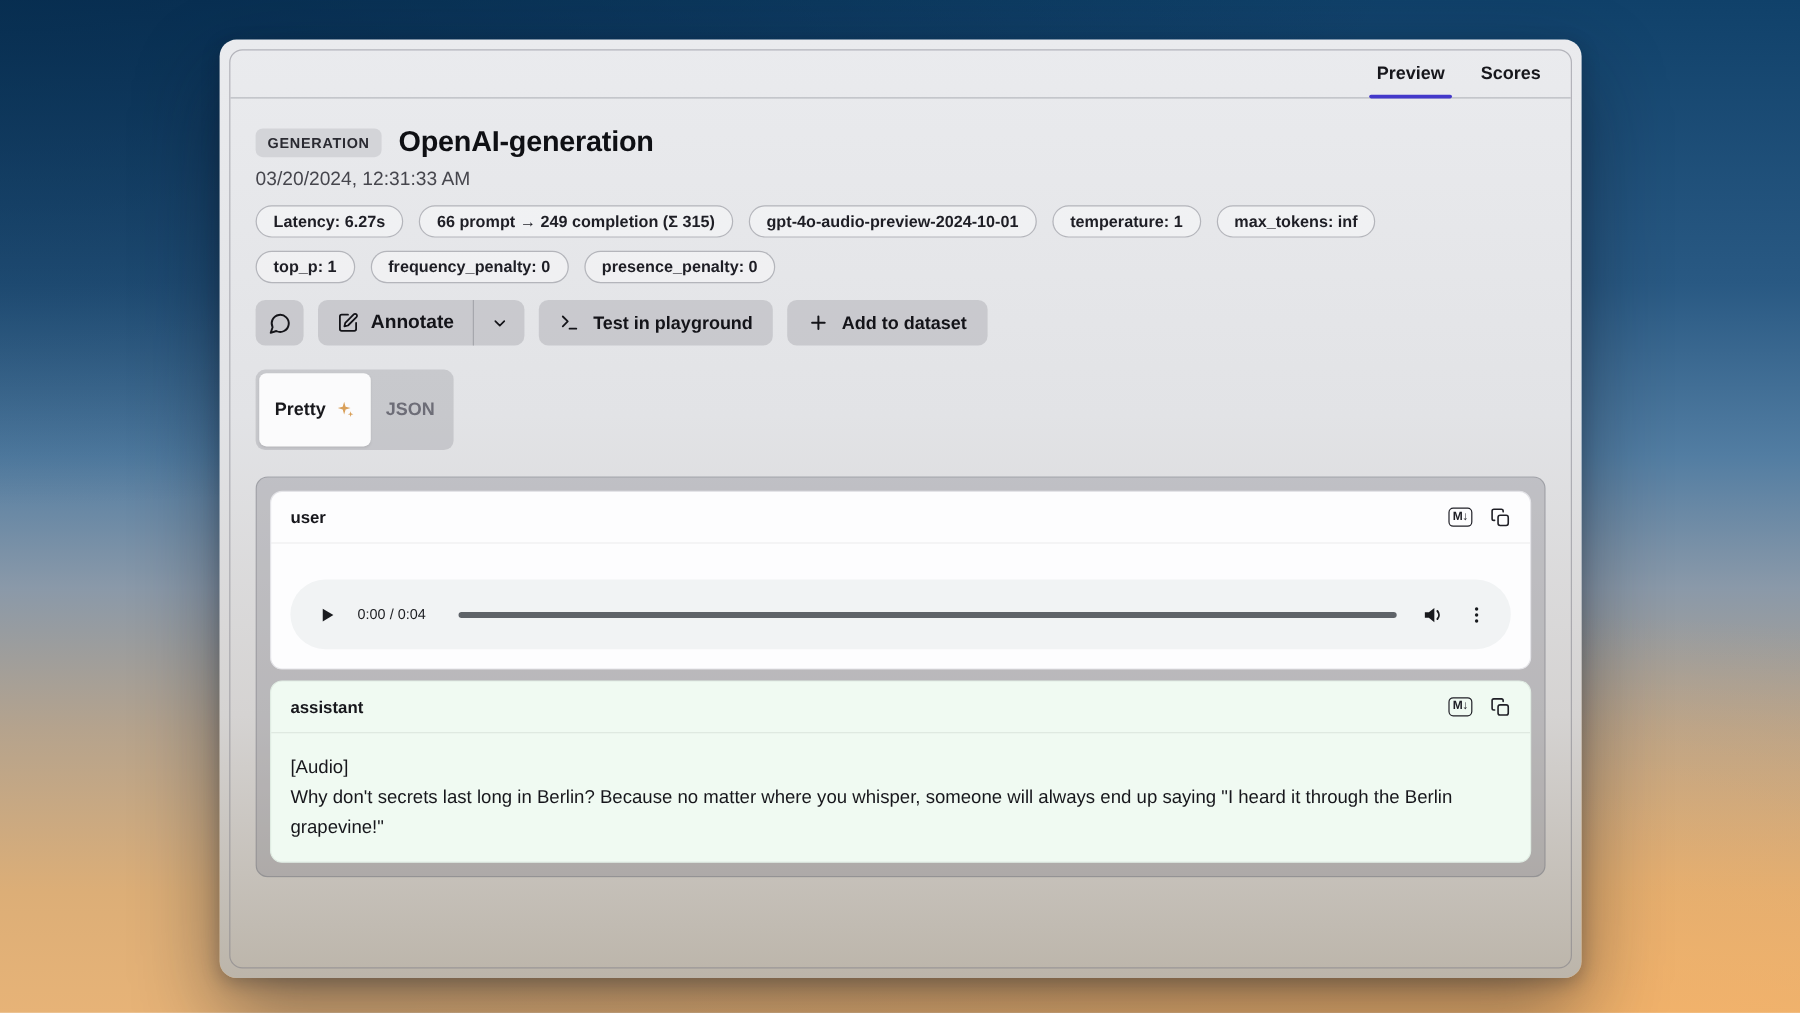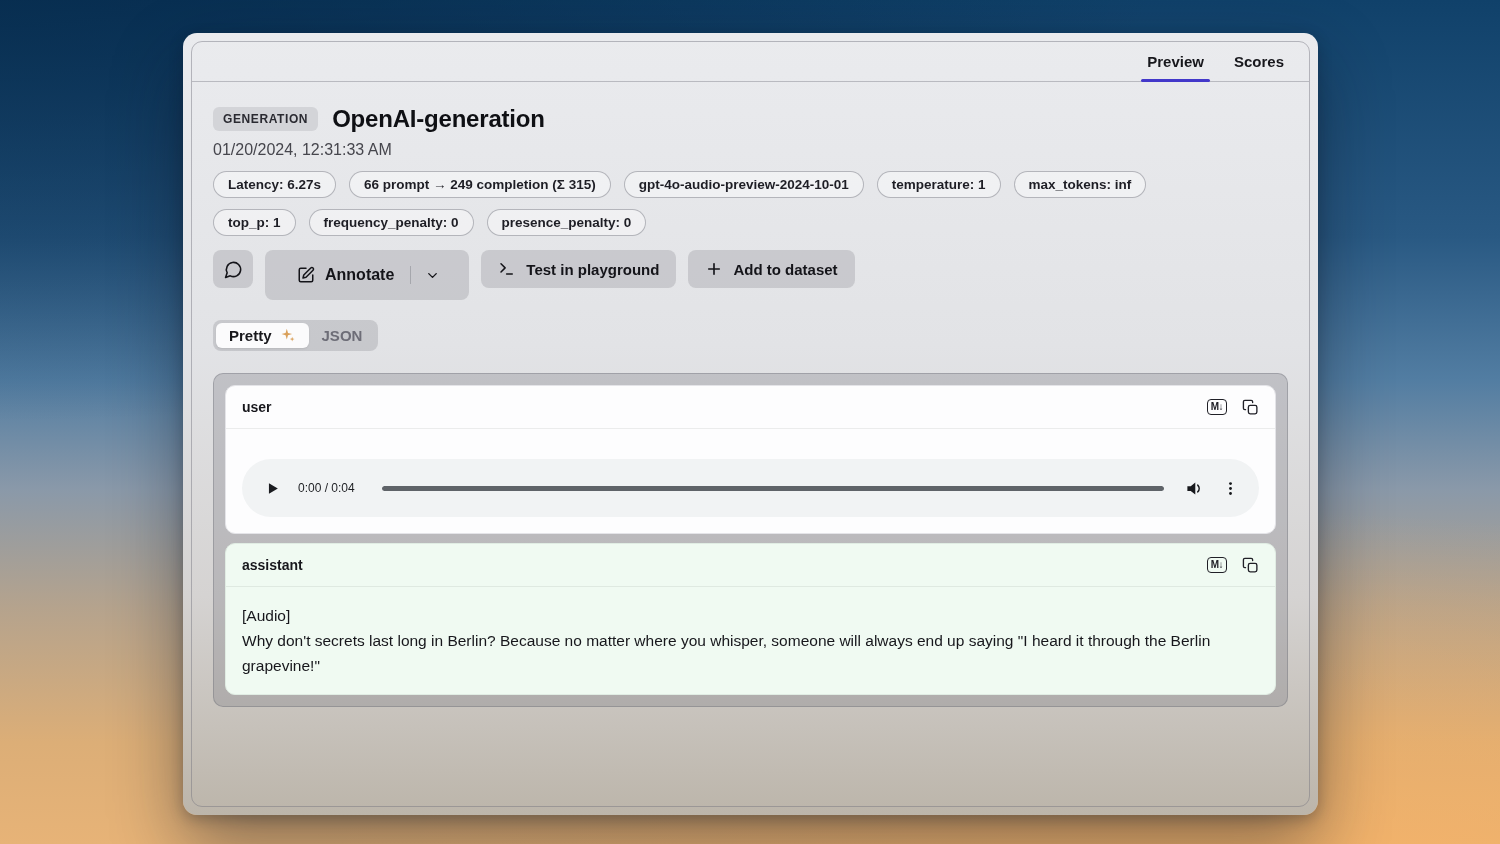--- a/index.html
+++ b/index.html
@@ -53,30 +53,30 @@
   }
 
   .toolbar { margin-top:14px; display:flex; gap:12px; }
   .btn {
     display:inline-flex; align-items:center; gap:10px; height:38px; padding:0 17px;
     background:rgba(122,124,133,0.26); border:none; border-radius:8px;
     font-family:inherit; font-size:15px; font-weight:700; color:#141419; cursor:pointer;
   }
   .btn svg { flex:0 0 auto; }
   .icon-btn { width:40px; padding:0; justify-content:center; }
-  .split { display:flex; align-items:stretch; padding:16px; background:rgba(122,124,133,0.26); border-radius:8px; }
+  .split { display:flex; align-items:stretch; padding:0; background:rgba(122,124,133,0.26); border-radius:8px; }
   .split-main { display:inline-flex; align-items:center; gap:10px; padding:0 16px; background:transparent; border:none; font:inherit; font-weight:700; color:#141419; cursor:pointer; }
   .split-divider { width:1px; background:rgba(100,102,112,0.35); margin:0; }
   .split-chev { width:42px; display:inline-flex; align-items:center; justify-content:center; background:transparent; border:none; color:#141419; cursor:pointer; }
 
   .view-toggle {
     margin-top:20px; display:inline-flex; align-items:center;
     background:rgba(122,124,133,0.26); border-radius:8px; padding:3px;
   }
-  .seg { display:inline-flex; align-items:center; gap:7px; padding:4px 13px; font-size:15px; font-weight:700; border-radius:6px; cursor:pointer; }
+  .seg { display:inline-flex; align-items:center; gap:7px; padding:22px 13px; font-size:15px; font-weight:700; border-radius:6px; cursor:pointer; }
   .seg.active { background:#fbfbfc; color:#18181c; box-shadow:0 1px 2px rgba(0,0,0,0.08); }
   .seg.inactive { color:#6d6d77; }
 
   .io-container {
     margin-top:22px; background:rgba(118,120,128,0.30);
     border:1px solid rgba(100,102,112,0.35); border-radius:10px; padding:11px;
   }
   .card { border-radius:10px; overflow:hidden; background:#fdfdfe; border:1px solid #e4e4e8; }
   .card.assistant { background:var(--assistant-bg); border-color:#e0ece3; margin-top:9px; }
   .card-head {
@@ -114,21 +114,21 @@
     <div class="panel-head">
         <div class="tab">Preview<span class="tab-underline"></span></div>
         <div class="tab">Scores</div>
       </div>
     <div class="content">
 
       <div class="title-row">
         <span class="type-badge">GENERATION</span>
         <h1 class="obs-title">OpenAI-generation</h1>
       </div>
-      <div class="timestamp">01/20/2024, 12:31:33 AM</div>
+      <div class="timestamp">03/20/2024, 12:31:33 AM</div>
 
       <div class="badges">
           <div class="badge-row">
             <span class="pill">Latency: 6.27s</span>
             <span class="pill">66 prompt → 249 completion (Σ 315)</span>
             <span class="pill">gpt-4o-audio-preview-2024-10-01</span>
             <span class="pill">temperature: 1</span>
             <span class="pill">max_tokens: inf</span>
           </div>
           <div class="badge-row">

